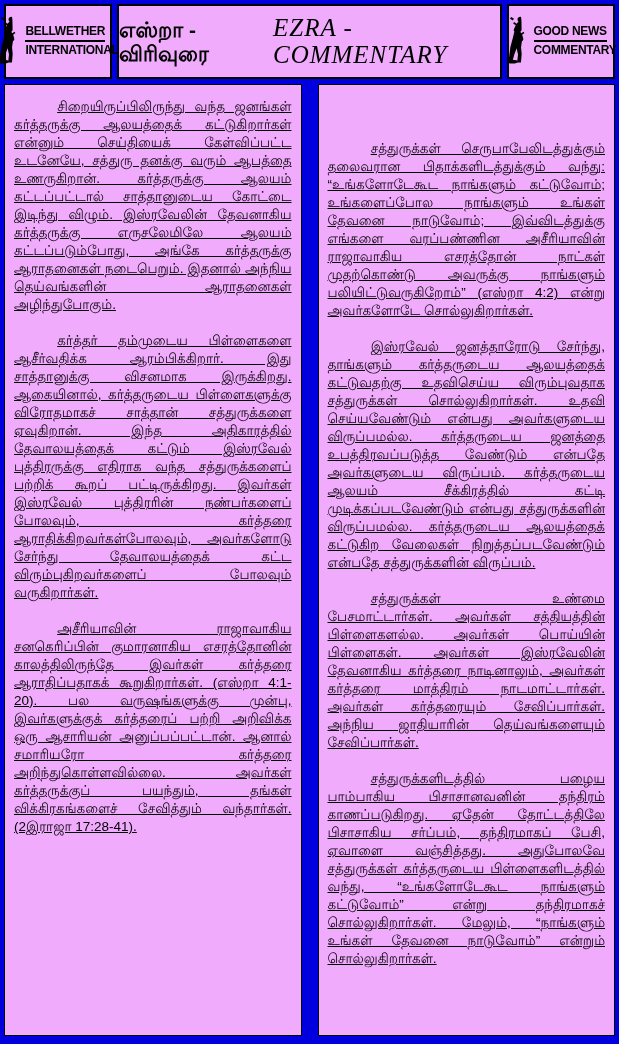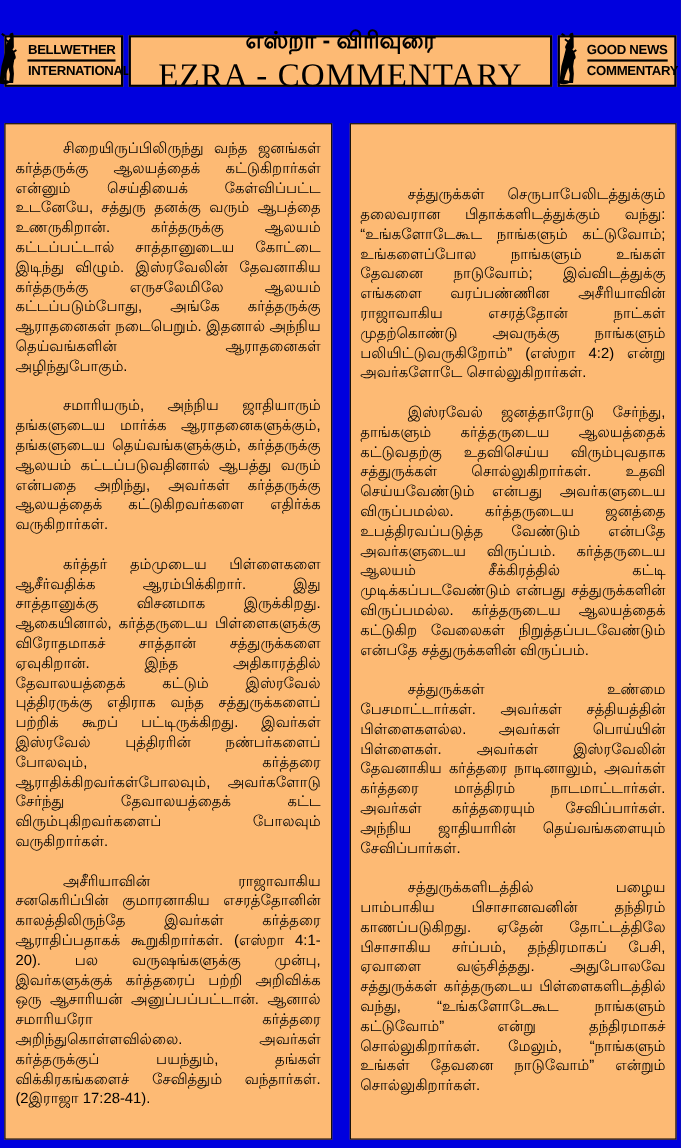--- a/index.html
+++ b/index.html
@@ -7,48 +7,48 @@
     position:relative;
     width:619px; height:1044px;
     background:#0000DE;
     box-sizing:border-box;
     padding:4px 4px 8px 4px;
     display:flex; flex-direction:column; gap:5px;
     font-family:"Liberation Sans", sans-serif;
     color:#000;
   }
   .header-row { display:flex; gap:5px; height:75px; flex:0 0 75px; }
-  .panel { background:#fdba74; border:2px solid #000; box-sizing:border-box;margin-top:28px; }
+  .panel { background:#f0abfc; border:2px solid #000; box-sizing:border-box; }
   .logo-box {
     width:108px; flex:0 0 108px;
     display:flex; align-items:center; justify-content:center; gap:4px;
     padding:2px;
   }
   .logo-figure { flex:0 0 auto; }
   .logo-text { display:flex; flex-direction:column; align-items:flex-start; }
   .logo-line1 {
     font-weight:bold; font-size:12px; line-height:1.15;
     border-bottom:2px solid #000; padding-bottom:1px; margin-bottom:2px;
     letter-spacing:-0.3px; white-space:nowrap;
   }
   .logo-line2 {
     font-weight:bold; font-size:12px; line-height:1.15;
     letter-spacing:-0.3px; white-space:nowrap;
   }
   .title-box {
     flex:1 1 auto;
-    display:flex; flex-direction:column; align-items:center; justify-content:center;
+    display:flex; flex-direction:row; align-items:center; justify-content:space-between;
     gap:4px;
   }
   .title-tamil { font-weight:bold; font-size:21px; line-height:1.1; }
   .title-english {
     font-family:"Liberation Serif", serif;
-    font-size:30px; line-height:1.05; letter-spacing:1px;
+    font-size:25px; line-height:1.05; letter-spacing:1px;font-style:italic;
   }
-  .body-row { flex:1 1 auto; display:flex; gap:16px; min-height:0; }
+  .body-row { flex:1 1 auto; display:flex; gap:16px; min-height:0;text-decoration:underline; }
   .column {
     flex:1 1 0; border-width:1px;
     padding:13px 9px 10px 9px;
     font-size:13.5px; line-height:18px;
     text-align:justify; text-justify:inter-word;
     overflow:hidden;
   }
   .column p { margin:0 0 18px 0; text-indent:3.2em; }
   .column p:last-child { margin-bottom:0; }
   .right-first { margin-top:42px !important; }
@@ -92,21 +92,20 @@
         <span class="logo-line2">COMMENTARY</span>
       </span>
     </div>
 
   </div>
 
   <div class="body-row">
 
     <div class="panel column">
       <p>சிறையிருப்பிலிருந்து வந்த ஜனங்கள் கர்த்தருக்கு ஆலயத்தைக் கட்டுகிறார்கள் என்னும் செய்தியைக் கேள்விப்பட்ட உடனேயே, சத்துரு தனக்கு வரும் ஆபத்தை உணருகிறான். கர்த்தருக்கு ஆலயம் கட்டப்பட்டால் சாத்தானுடைய கோட்டை இடிந்து விழும். இஸ்ரவேலின் தேவனாகிய கர்த்தருக்கு எருசலேமிலே ஆலயம் கட்டப்படும்போது, அங்கே கர்த்தருக்கு ஆராதனைகள் நடைபெறும். இதனால் அந்நிய தெய்வங்களின் ஆராதனைகள் அழிந்துபோகும்.</p>
-      <p>சமாரியரும், அந்நிய ஜாதியாரும் தங்களுடைய மார்க்க ஆராதனைகளுக்கும், தங்களுடைய தெய்வங்களுக்கும், கர்த்தருக்கு ஆலயம் கட்டப்படுவதினால் ஆபத்து வரும் என்பதை அறிந்து, அவர்கள் கர்த்தருக்கு ஆலயத்தைக் கட்டுகிறவர்களை எதிர்க்க வருகிறார்கள்.</p>
       <p>கர்த்தர் தம்முடைய பிள்ளைகளை ஆசீர்வதிக்க ஆரம்பிக்கிறார். இது சாத்தானுக்கு விசனமாக இருக்கிறது. ஆகையினால், கர்த்தருடைய பிள்ளைகளுக்கு விரோதமாகச் சாத்தான் சத்துருக்களை ஏவுகிறான். இந்த அதிகாரத்தில் தேவாலயத்தைக் கட்டும் இஸ்ரவேல் புத்திரருக்கு எதிராக வந்த சத்துருக்களைப் பற்றிக் கூறப் பட்டிருக்கிறது. இவர்கள் இஸ்ரவேல் புத்திரரின் நண்பர்களைப் போலவும், கர்த்தரை ஆராதிக்கிறவர்கள்போலவும், அவர்களோடு சேர்ந்து தேவாலயத்தைக் கட்ட விரும்புகிறவர்களைப் போலவும் வருகிறார்கள்.</p>
       <p>அசீரியாவின் ராஜாவாகிய சனகெரிப்பின் குமாரனாகிய எசரத்தோனின் காலத்திலிருந்தே இவர்கள் கர்த்தரை ஆராதிப்பதாகக் கூறுகிறார்கள். (எஸ்றா 4:1-20). பல வருஷங்களுக்கு முன்பு, இவர்களுக்குக் கர்த்தரைப் பற்றி அறிவிக்க ஒரு ஆசாரியன் அனுப்பப்பட்டான். ஆனால் சமாரியரோ கர்த்தரை அறிந்துகொள்ளவில்லை. அவர்கள் கர்த்தருக்குப் பயந்தும், தங்கள் விக்கிரகங்களைச் சேவித்தும் வந்தார்கள். (2இராஜா 17:28-41).</p>
     </div>
 
     <div class="panel column">
       <p class="right-first">சத்துருக்கள் செருபாபேலிடத்துக்கும் தலைவரான பிதாக்களிடத்துக்கும் வந்து: “உங்களோடேகூட நாங்களும் கட்டுவோம்; உங்களைப்போல நாங்களும் உங்கள் தேவனை நாடுவோம்; இவ்விடத்துக்கு எங்களை வரப்பண்ணின அசீரியாவின் ராஜாவாகிய எசரத்தோன் நாட்கள் முதற்கொண்டு அவருக்கு நாங்களும் பலியிட்டுவருகிறோம்” (எஸ்றா 4:2) என்று அவர்களோடே சொல்லுகிறார்கள்.</p>
       <p>இஸ்ரவேல் ஜனத்தாரோடு சேர்ந்து, தாங்களும் கர்த்தருடைய ஆலயத்தைக் கட்டுவதற்கு உதவிசெய்ய விரும்புவதாக சத்துருக்கள் சொல்லுகிறார்கள். உதவி செய்யவேண்டும் என்பது அவர்களுடைய விருப்பமல்ல. கர்த்தருடைய ஜனத்தை உபத்திரவப்படுத்த வேண்டும் என்பதே அவர்களுடைய விருப்பம். கர்த்தருடைய ஆலயம் சீக்கிரத்தில் கட்டி முடிக்கப்படவேண்டும் என்பது சத்துருக்களின் விருப்பமல்ல. கர்த்தருடைய ஆலயத்தைக் கட்டுகிற வேலைகள் நிறுத்தப்படவேண்டும் என்பதே சத்துருக்களின் விருப்பம்.</p>
       <p>சத்துருக்கள் உண்மை பேசமாட்டார்கள். அவர்கள் சத்தியத்தின் பிள்ளைகளல்ல. அவர்கள் பொய்யின் பிள்ளைகள். அவர்கள் இஸ்ரவேலின் தேவனாகிய கர்த்தரை நாடினாலும், அவர்கள் கர்த்தரை மாத்திரம் நாடமாட்டார்கள். அவர்கள் கர்த்தரையும் சேவிப்பார்கள். அந்நிய ஜாதியாரின் தெய்வங்களையும் சேவிப்பார்கள்.</p>
       <p>சத்துருக்களிடத்தில் பழைய பாம்பாகிய பிசாசானவனின் தந்திரம் காணப்படுகிறது. ஏதேன் தோட்டத்திலே பிசாசாகிய சர்ப்பம், தந்திரமாகப் பேசி, ஏவாளை வஞ்சித்தது. அதுபோலவே சத்துருக்கள் கர்த்தருடைய பிள்ளைகளிடத்தில் வந்து, “உங்களோடேகூட நாங்களும் கட்டுவோம்” என்று தந்திரமாகச் சொல்லுகிறார்கள். மேலும், “நாங்களும் உங்கள் தேவனை நாடுவோம்” என்றும் சொல்லுகிறார்கள்.</p>
     </div>

